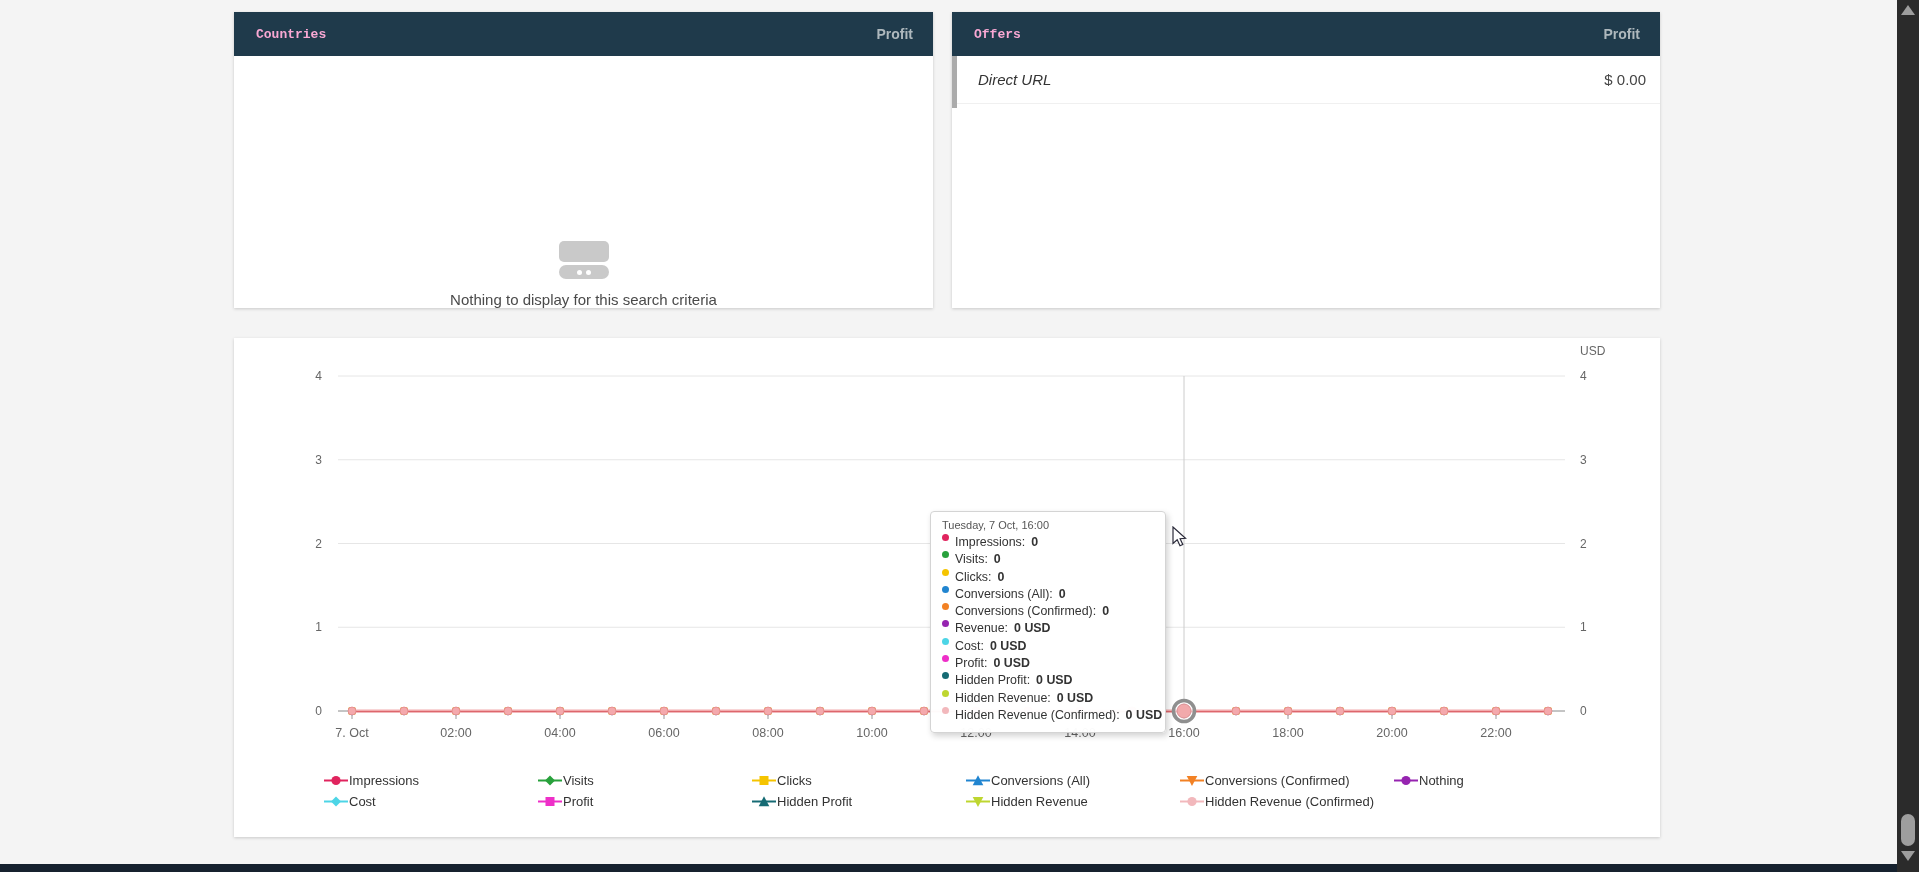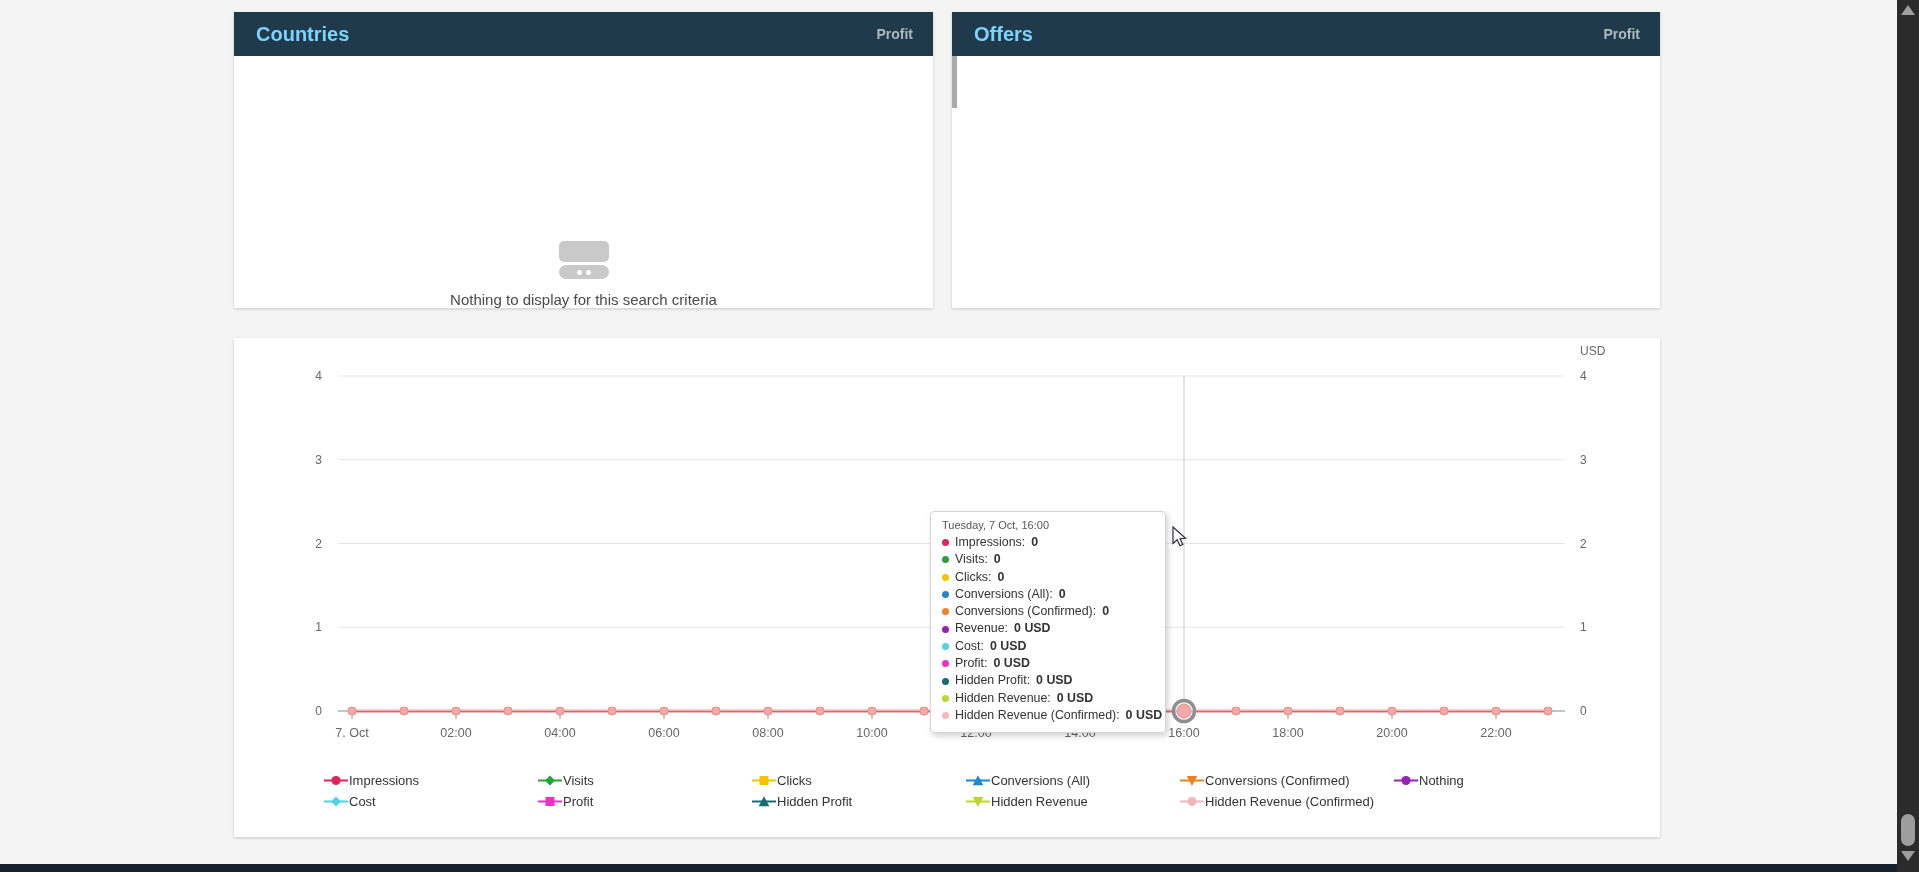--- a/index.html
+++ b/index.html
@@ -2,21 +2,21 @@
 <html><head>
 <meta charset="utf-8">
 <style>
   * { margin:0; padding:0; box-sizing:border-box; }
   html,body { width:1919px; height:872px; overflow:hidden; }
   body { background:#f4f4f4; font-family:"Liberation Sans", sans-serif; position:relative; }
 
   .panel { position:absolute; background:#fff; box-shadow:0 1px 3px rgba(0,0,0,.18); }
   .panel-header { height:44px; background:#1f3a4b; display:flex; align-items:center;
                   justify-content:space-between; padding:0 20px 0 22px; }
-  .panel-title { color:#7dd3fc; font-size:20px; font-weight:700; }
+  .panel-title { color:#f9a8d4; font-size:13px; font-weight:700;font-family:Liberation Mono, monospace; }
   .panel-metric { color:#aeb8bd; font-size:14px; font-weight:600; }
 
   #countries-panel { left:234px; top:12px; width:699px; height:296px; }
   #offers-panel    { left:952px; top:12px; width:708px; height:296px; }
 
   .empty-body { height:252px; display:flex; flex-direction:column; align-items:center;
                 justify-content:flex-end; }
   .empty-icon { width:50px; height:38px; margin-bottom:12px; position:relative; }
   .empty-icon .bar-top { position:absolute; top:0; left:0; width:50px; height:21px;
                          background:#c9c9c9; border-radius:5px; }
@@ -35,21 +35,21 @@
 
   #chart-panel { left:234px; top:338px; width:1426px; height:499px; }
   #chart-svg { position:absolute; left:0; top:0; }
   #usd-label { position:absolute; left:1346px; top:6px; font-size:12px; color:#666; }
 
   #tooltip { position:absolute; left:696px; top:125px; width:236px;
              background:rgba(255,255,255,.97); border:1px solid #d4d4d4; border-radius:4px;
              padding:7px 11px 8px 11px; box-shadow:2px 3px 6px rgba(0,0,0,.18);
              font-size:12.4px; color:#333; z-index:5;margin-top:48px; }
   #tooltip-title { font-size:11px; color:#555; margin-bottom:3px; }
-  .tt-row { display:flex; align-items:center; gap:6px; line-height:17.3px; white-space:nowrap; }
+  .tt-row { display:flex; gap:6px; line-height:17.3px; white-space:nowrap; }
   .tt-dot { width:7px; height:7px; border-radius:50%; flex:0 0 auto; }
   .tt-val { font-weight:700; }
 
   #legend { position:absolute; left:90px; top:432px; }
   .legend-row { display:flex; height:21px; align-items:center; }
   .legend-item { width:214px; display:flex; align-items:center; gap:1px; cursor:pointer;
                  color:#333; font-size:13px; }
 
   #scrollbar { position:absolute; right:0; top:0; width:22px; height:872px; background:#2b2b2b; }
   #scroll-up { position:absolute; top:5px; left:4px; width:0; height:0;
@@ -82,20 +82,24 @@
         </div>
     </div>
     <div class="empty-text">Nothing to display for this search criteria</div>
   </div>
 </div>
 
 <div class="panel" id="offers-panel">
   <div class="panel-header">
     <span class="panel-title">Offers</span>
     <span class="panel-metric">Profit</span>
+  </div>
+  <div class="offer-row">
+    <span class="offer-name">Direct URL</span>
+    <span class="offer-value">$ 0.00</span>
   </div>
   <div class="offers-scroll-thumb"></div>
 </div>
 
 <div class="panel" id="chart-panel">
   <svg id="chart-svg" width="1426" height="499">
       <text x="88" y="377" text-anchor="end" fill="#666" font-size="12">0</text>
       <text x="1346" y="377" text-anchor="start" fill="#666" font-size="12">0</text>
       <line x1="104" x2="1331" y1="289.25" y2="289.25" stroke="#e6e6e6" stroke-width="1"></line>
       <text x="88" y="293.25" text-anchor="end" fill="#666" font-size="12">1</text>

